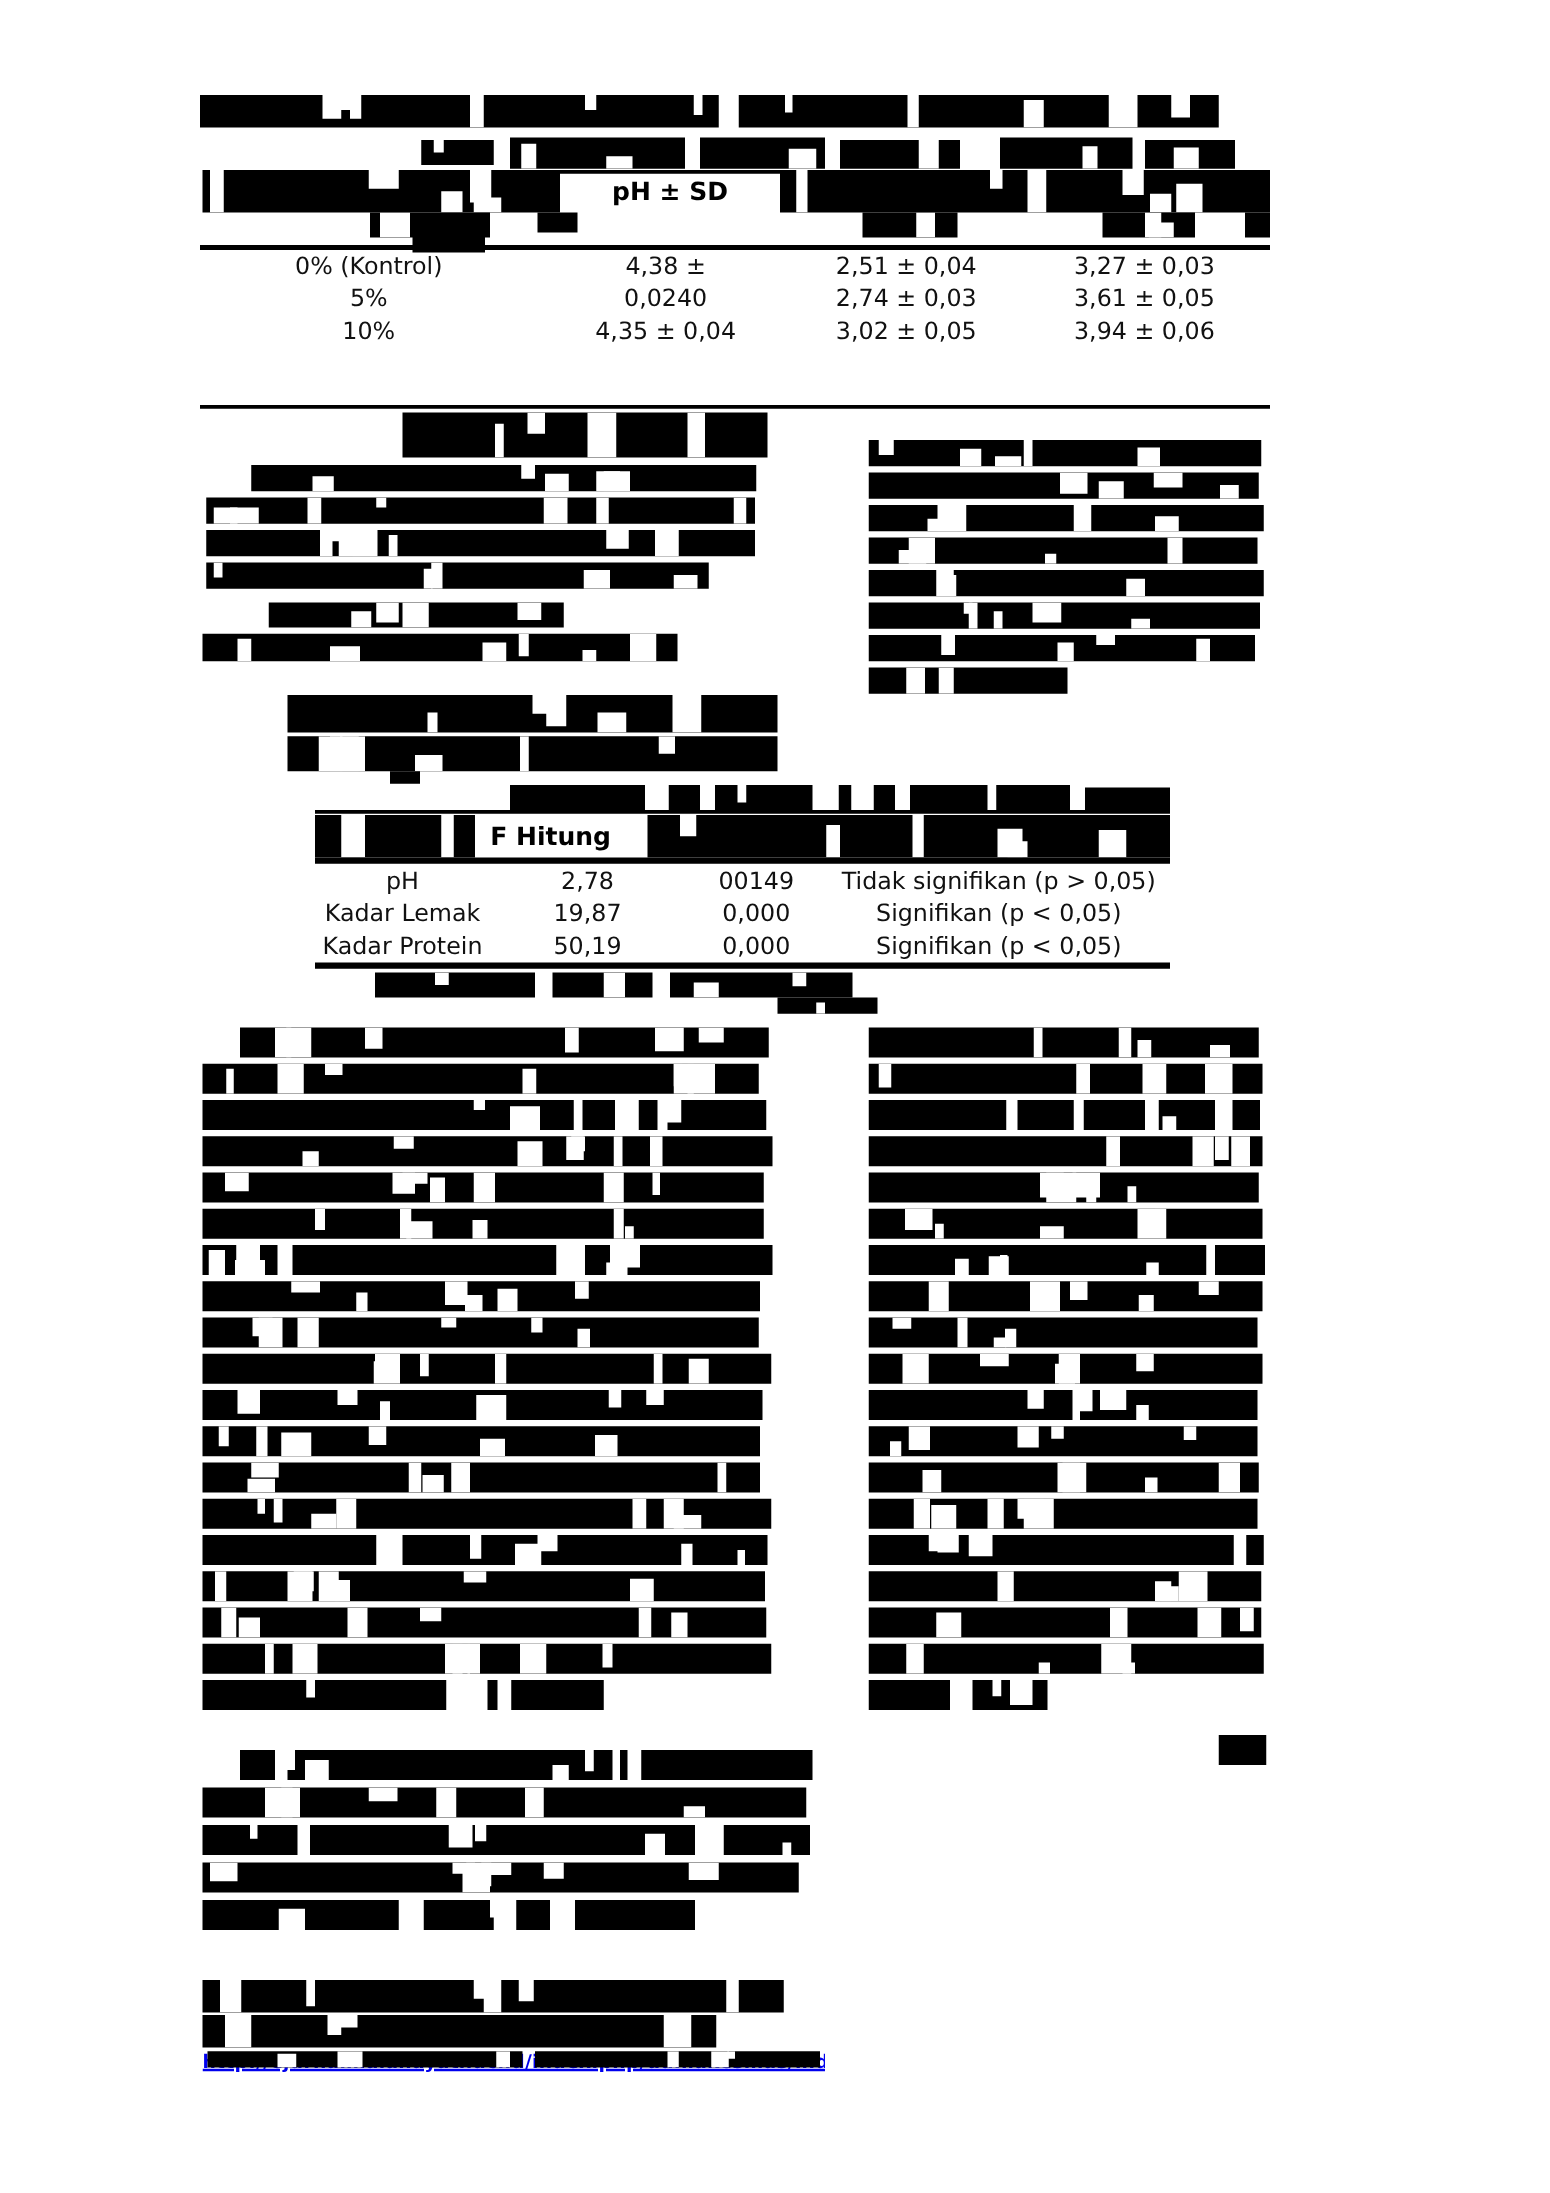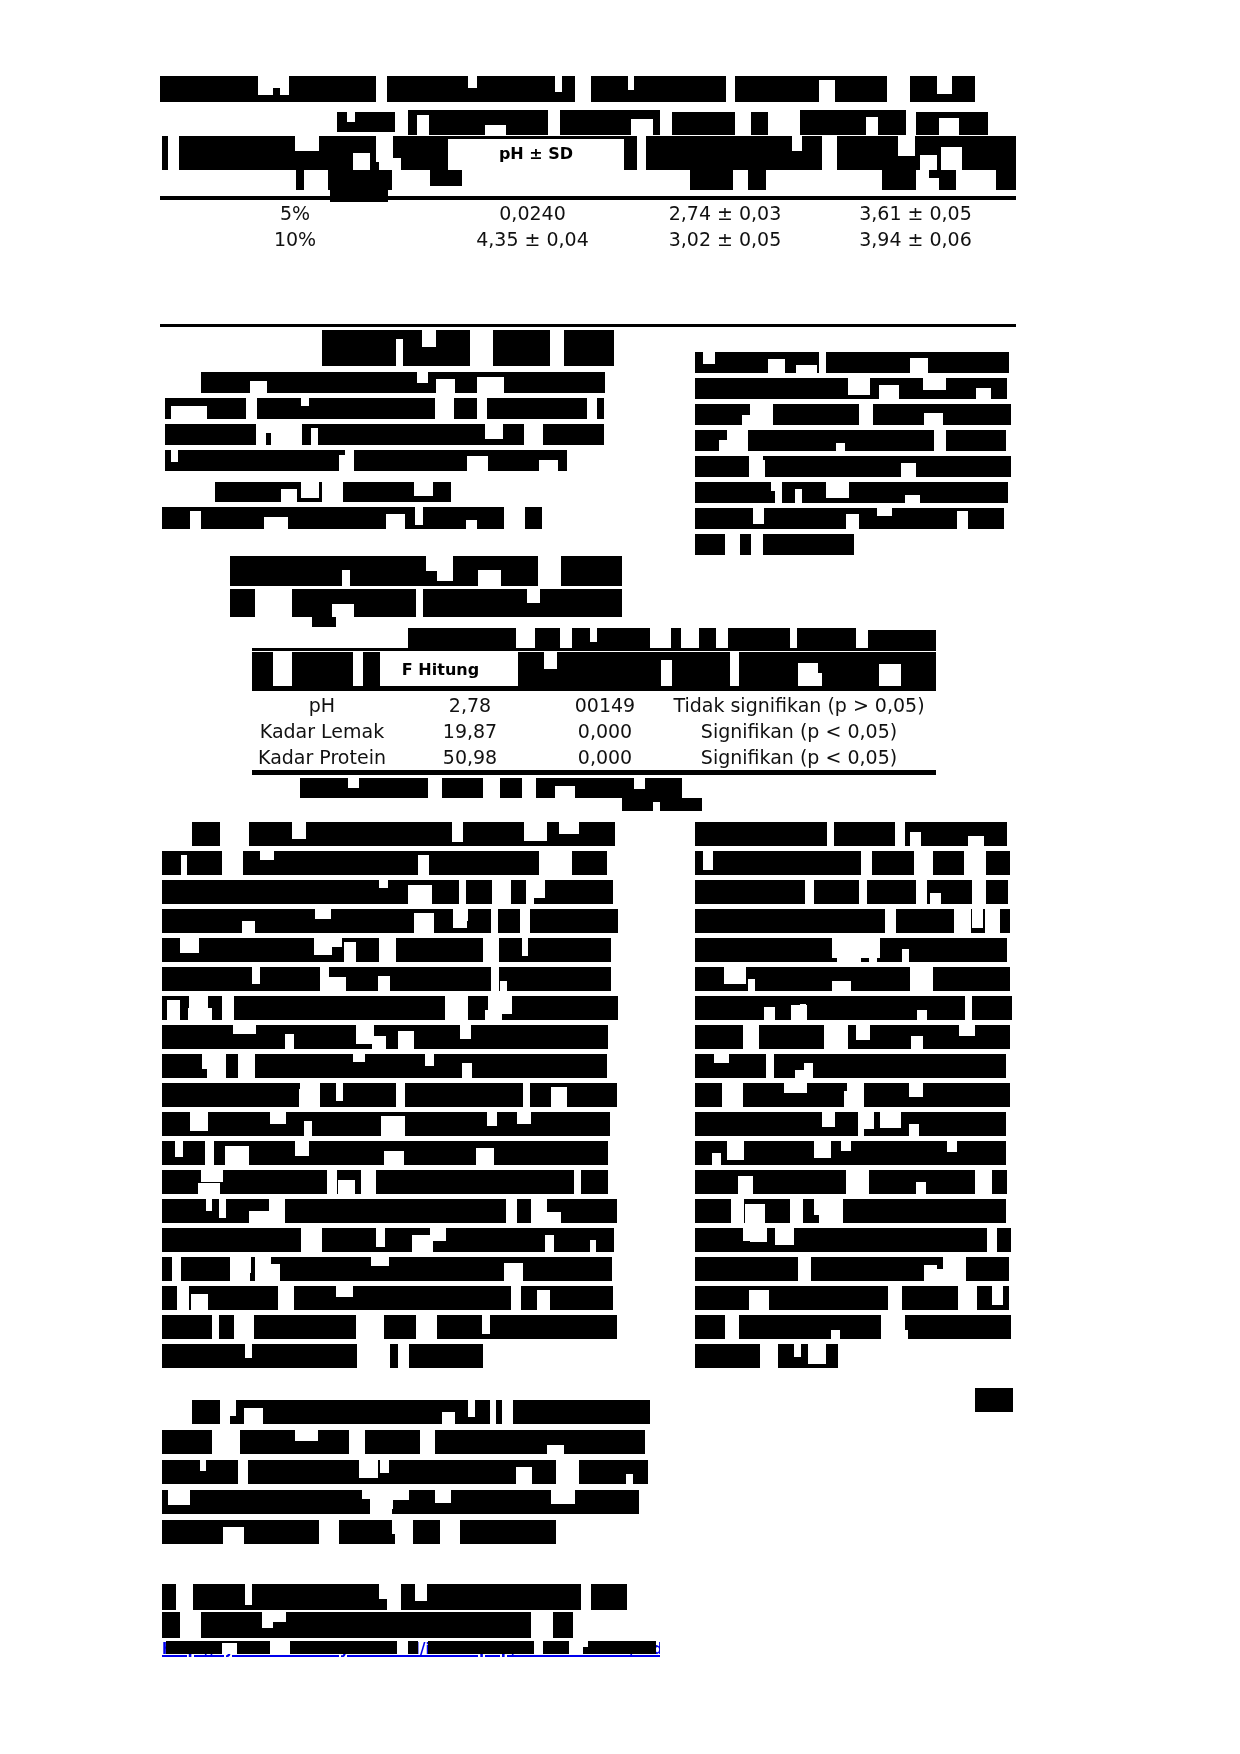--- a/index.html
+++ b/index.html
@@ -4,39 +4,45 @@
 <style>
   html,body{margin:0;padding:0;background:#fff;}
   .page{position:relative;width:1240px;height:1754px;background:#ffffff;
         font-family:"DejaVu Sans","Liberation Sans",sans-serif;overflow:hidden;}
   .rl{position:absolute;background:#000;overflow:hidden;z-index:2;}
   .rule{position:absolute;background:#000;z-index:2;}
   .redact-par{position:absolute;z-index:2;}
   .redact-par .rl{position:absolute;}
   .notch{position:absolute;background:#fff;}
   .winlabel{position:absolute;z-index:3;display:flex;align-items:center;justify-content:center;
-            font-weight:bold;font-size:16px;color:#000;}
+            font-weight:bold;font-size:20px;color:#000;}
   .tbl{position:absolute;color:#111;font-size:19px;z-index:1;}
   .tbl .tr{display:flex;height:26px;line-height:26px;}
   .tbl .td{text-align:center;}
   .t1 .c1{width:270px;} .t1 .c2{width:205px;} .t1 .c3{width:180px;} .t1 .c4{width:201px;}
   .t2 .c1{width:140px;} .t2 .c2{width:156px;} .t2 .c3{width:114px;} .t2 .c4{width:274px;}
   .link{position:absolute;left:162px;top:1640px;width:498px;height:24px;overflow:hidden;
         white-space:nowrap;color:#0000ee;font-weight:bold;font-size:15px;z-index:1;
         text-decoration:underline;text-decoration-thickness:2px;letter-spacing:.2px;display:block;}
 </style>
 </head>
 <body>
 
 <div class="page">
 
   <div class="winlabel" style="left:448px;top:136px;width:176px;height:34px;">pH ± SD</div>
 
   <div class="tbl t1" style="left:160px;top:200px;width:856px;">
     <div class="tr">
+      <div class="td c1">0% (Kontrol)</div>
+      <div class="td c2">4,38 ±</div>
+      <div class="td c3">2,51 ± 0,04</div>
+      <div class="td c4">3,27 ± 0,03</div>
+    </div>
+    <div class="tr">
       <div class="td c1">5%</div>
       <div class="td c2">0,0240</div>
       <div class="td c3">2,74 ± 0,03</div>
       <div class="td c4">3,61 ± 0,05</div>
     </div>
     <div class="tr">
       <div class="td c1">10%</div>
       <div class="td c2">4,35 ± 0,04</div>
       <div class="td c3">3,02 ± 0,05</div>
       <div class="td c4">3,94 ± 0,06</div>
@@ -53,21 +59,21 @@
       <div class="td c4">Tidak signifikan (p &gt; 0,05)</div>
     </div>
     <div class="tr">
       <div class="td c1">Kadar Lemak</div>
       <div class="td c2">19,87</div>
       <div class="td c3">0,000</div>
       <div class="td c4">Signifikan (p &lt; 0,05)</div>
     </div>
     <div class="tr">
       <div class="td c1">Kadar Protein</div>
-      <div class="td c2">50,98</div>
+      <div class="td c2">50,19</div>
       <div class="td c3">0,000</div>
       <div class="td c4">Signifikan (p &lt; 0,05)</div>
     </div>
   </div>
 
   <div class="redact-par" style="left:165px;top:372px;width:447px;height:105px;">
       <div class="rl" style="left: 36px; top: 0px; width: 403.813px; height: 21px;">
         <div class="notch" style="left: 215.914px; top: 0px; width: 11.2913px; height: 10.5006px;"></div>
         <div class="notch" style="left: 49.0471px; top: 8.88897px; width: 17.4214px; height: 12.111px;"></div>
         <div class="notch" style="left: 282.014px; top: 5.49056px; width: 20.7397px; height: 15.5094px;"></div>

